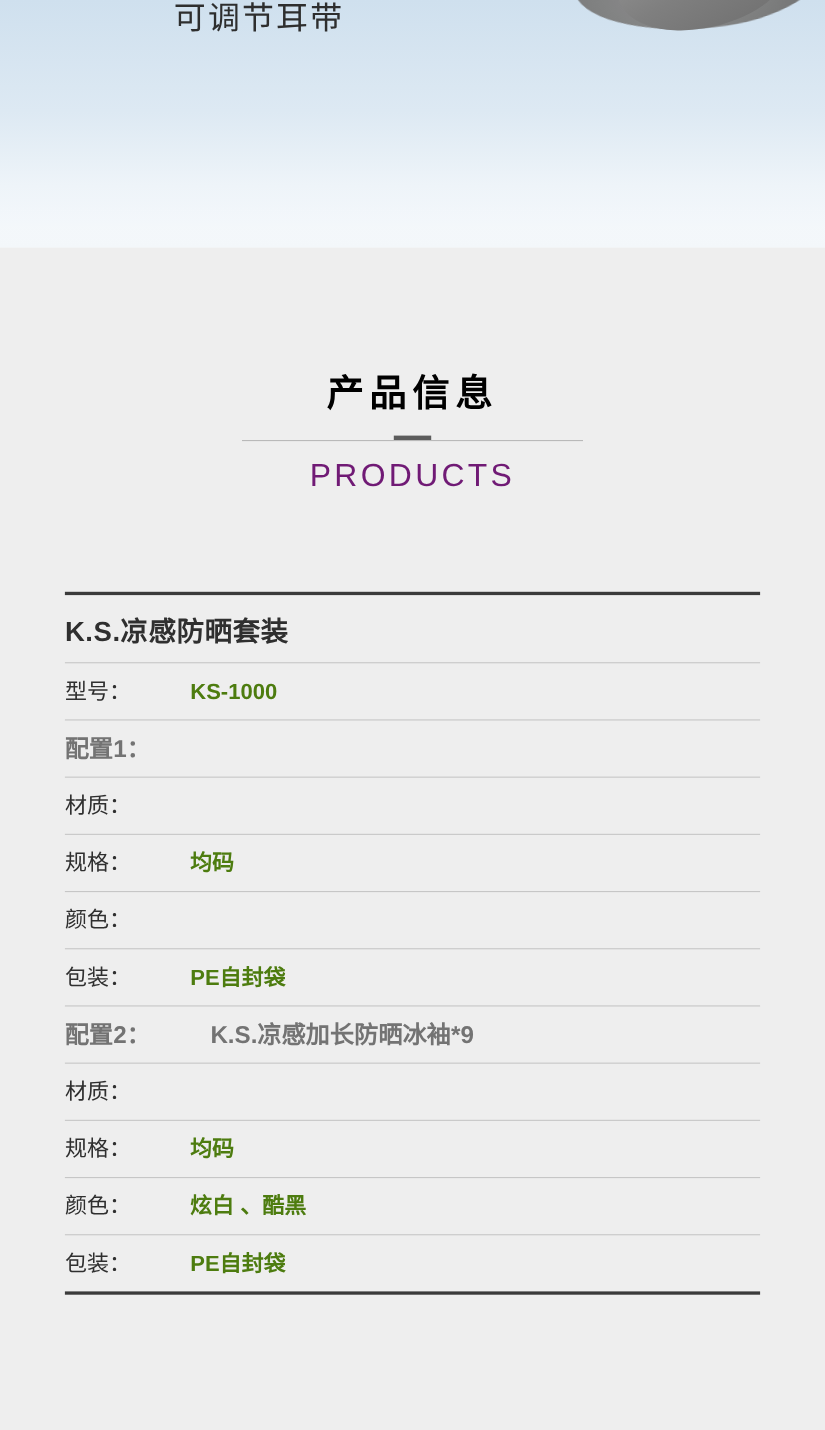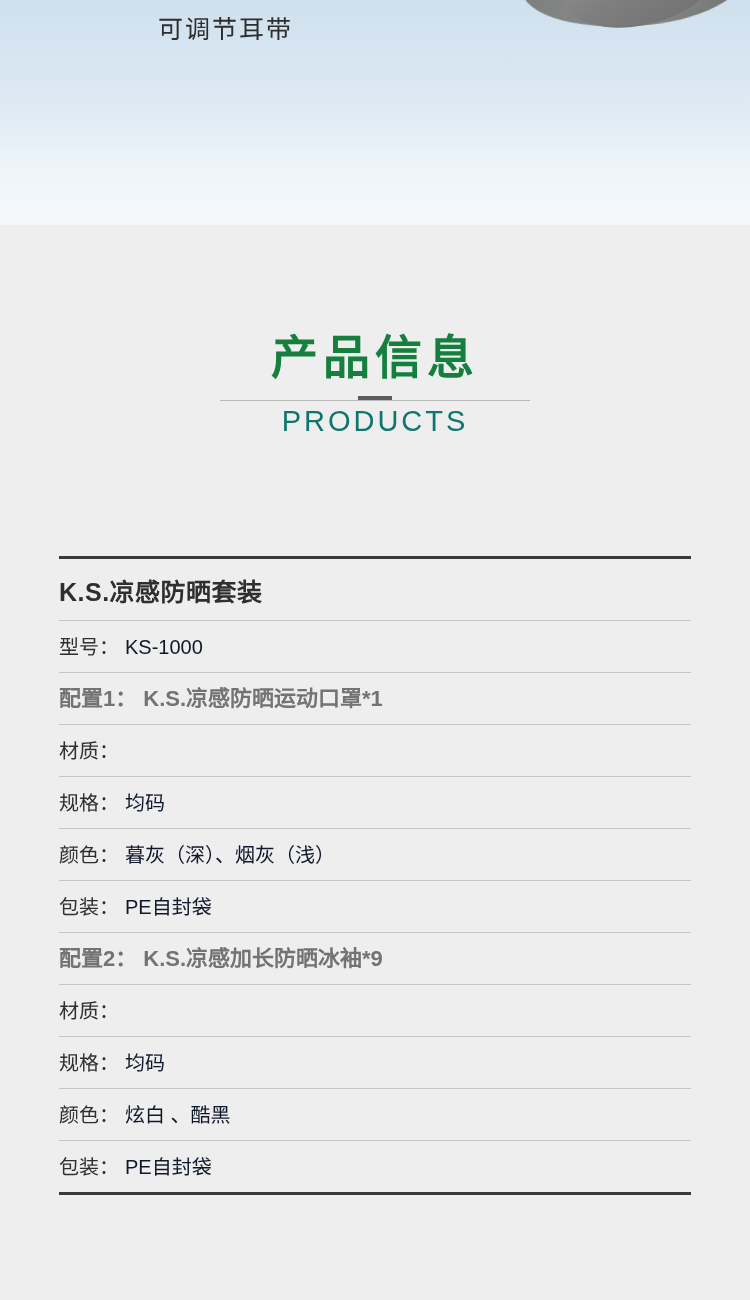--- a/index.html
+++ b/index.html
@@ -20,22 +20,22 @@
   .hero {
     position: relative;
     width: 750px;
     height: 225px;
     background: linear-gradient(180deg, #cfe0ee 0%, #dde9f3 45%, #eef4f9 75%, #f6f9fc 100%);
     overflow: hidden;
   }
   .hero-caption {
     position: absolute;
     left: 158px;
-    top: 12px;
-    font-size: 25px;
+    top: 0px;
+    font-size: 29px;
     letter-spacing: 2px;
     color: #2e2e2e;
     line-height: 34px;
     white-space: nowrap;
     text-align: right;
   }
   .hero-photo {
     position: absolute;
     right: 0px;
     top: -92px;
@@ -71,24 +71,24 @@
     width: 750px;
     background: #eeeeee;
     box-sizing: border-box;
   }
   .heading-wrap {
     padding-top: 105px;
     text-align: center;
     position: relative;
   }
   .heading-cn {
-    font-size: 47px;
+    font-size: 34px;
     font-weight: bold;
     letter-spacing: 5px;
-    color: #15803d;
+    color: #000000;
     line-height: 56px;
     margin: 0;
     font-family: "Liberation Sans", "DejaVu Sans", sans-serif;
   }
   .heading-rule {
     width: 310px;
     height: 1px;
     background: #b9b9b9;
     margin: 14px auto 0 auto;
     position: relative;
@@ -99,69 +99,71 @@
     left: 50%;
     top: -4px;
     transform: translateX(-50%);
     width: 34px;
     height: 4px;
     background: #5c5c5c;
   }
   .heading-en {
     font-size: 29px;
     letter-spacing: 3px;
-    color: #0f766e;
-    margin-top: 4px;
+    color: #701a75;
+    margin-top: 16px;
     font-family: "Liberation Sans", "DejaVu Sans", sans-serif;
   }
 
   
   .spec {
     width: 632px;
-    margin: 118px auto 0 auto;
+    margin: 88px auto 0 auto;
     border-top: 3px solid #3a3a3a;
     border-bottom: 3px solid #3a3a3a;
     padding: 0;
     box-sizing: border-box;
   }
   .spec-title {
     font-size: 25px;
     font-weight: bold;
     color: #2f2f2f;
     letter-spacing: 0.5px;
     padding: 13px 0 12px 0;
     border-bottom: 1px solid #c6c6c6;
   }
   .spec-row {
     display: flex;
     align-items: baseline;
     padding: 13px 0 12px 0;
     border-bottom: 1px solid #c6c6c6;
     font-size: 20px;
     line-height: 26px;
+    gap: 48px;
   }
   .spec-row:last-child {
     border-bottom: none;
   }
   .spec-row.group {
     font-weight: bold;
   }
   .spec-label {
     color: #2f2f2f;
     white-space: nowrap;
     margin-right: 6px;
   }
   .spec-row.group .spec-label,
   .spec-row.group .spec-value {
     font-size: 22px;
     font-weight: bold;
     color: #737373;
   }
   .spec-value {
-    color: #0f172a;
+    color: #4d7c0f;
+    font-weight: bold;
   }
   .bottom-pad {
     height: 120px;
   }
 </style>
 </head>
 <body>
 
 <div class="hero">
   <div class="hero-photo"></div>
@@ -180,32 +182,30 @@
 
   <div class="spec">
     <div class="spec-title">K.S.凉感防晒套装</div>
     <div id="spec-rows">
         <div class="spec-row">
           <span class="spec-label">型号：</span>
           <span class="spec-value">KS-1000</span>
         </div>
         <div class="spec-row group">
           <span class="spec-label">配置1：</span>
-          <span class="spec-value">K.S.凉感防晒运动口罩*1</span>
         </div>
         <div class="spec-row">
           <span class="spec-label">材质：</span>
         </div>
         <div class="spec-row">
           <span class="spec-label">规格：</span>
           <span class="spec-value">均码</span>
         </div>
         <div class="spec-row">
           <span class="spec-label">颜色：</span>
-          <span class="spec-value">暮灰（深）、烟灰（浅）</span>
         </div>
         <div class="spec-row">
           <span class="spec-label">包装：</span>
           <span class="spec-value">PE自封袋</span>
         </div>
         <div class="spec-row group">
           <span class="spec-label">配置2：</span>
           <span class="spec-value">K.S.凉感加长防晒冰袖*9</span>
         </div>
         <div class="spec-row">

